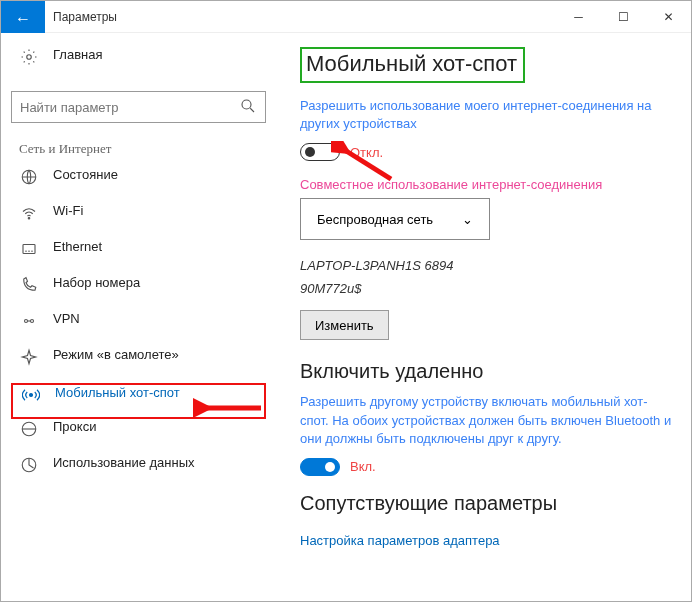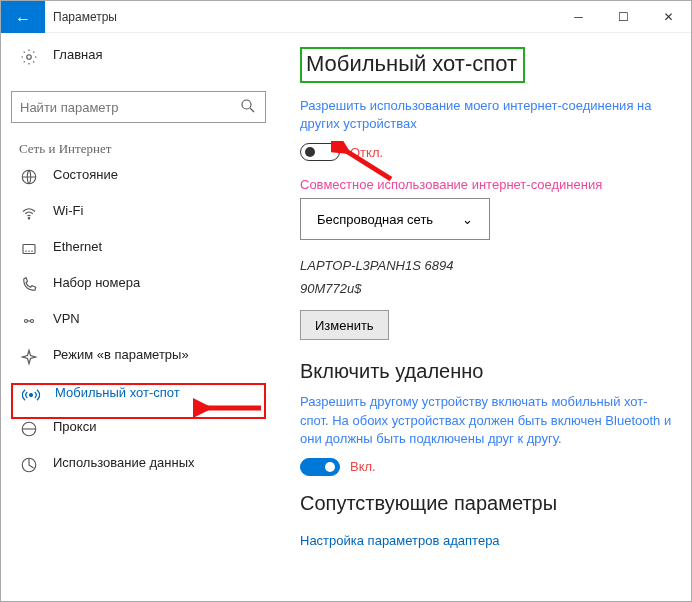--- a/index.html
+++ b/index.html
@@ -121,21 +121,21 @@
           </svg>
         </span>
       <span>VPN</span>
     </div>
     <div class="nav-item">
       <span class="icon">
           <svg class="icon-svg" viewBox="0 0 24 24">
             <path d="M12 3l2 7 7 2-7 2-2 7-2-7-7-2 7-2z"></path>
           </svg>
         </span>
-      <span>Режим «в параметры»</span>
+      <span>Режим «в самолете»</span>
     </div>
     <div class="nav-item selected selected-box">
       <span class="icon" style="color:#0067b8">
           <svg class="icon-svg" style="stroke:#0067b8" viewBox="0 0 24 24">
             <circle cx="12" cy="12" r="2" fill="#0067b8"></circle>
             <path d="M7 8c-3 3-3 5 0 8M17 8c3 3 3 5 0 8M4 5c-5 5-5 9 0 14M20 5c5 5 5 9 0 14"></path>
           </svg>
         </span>
       <span>Мобильный хот-спот</span>
     </div>

